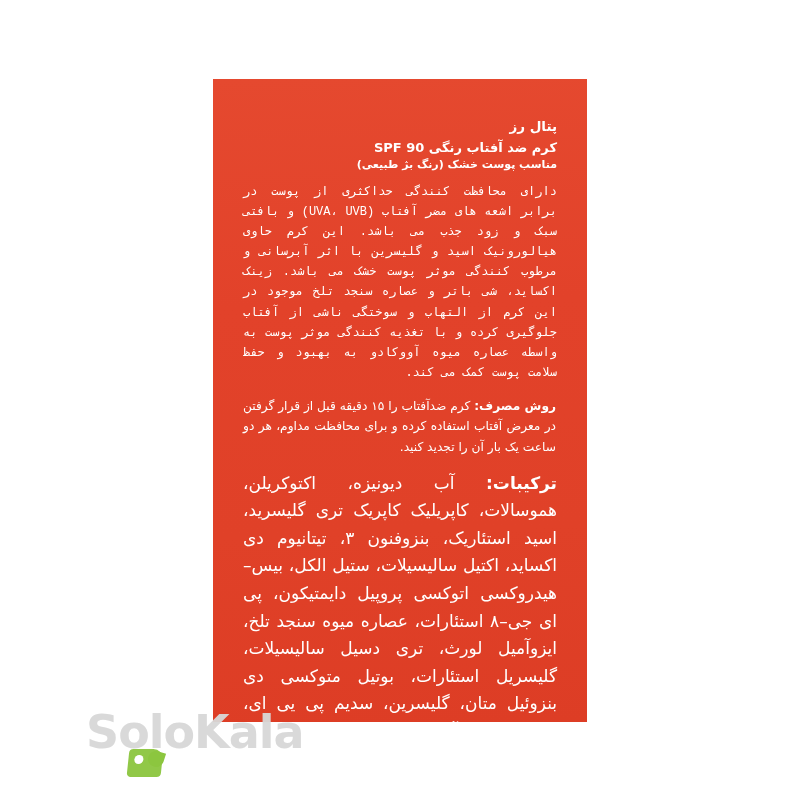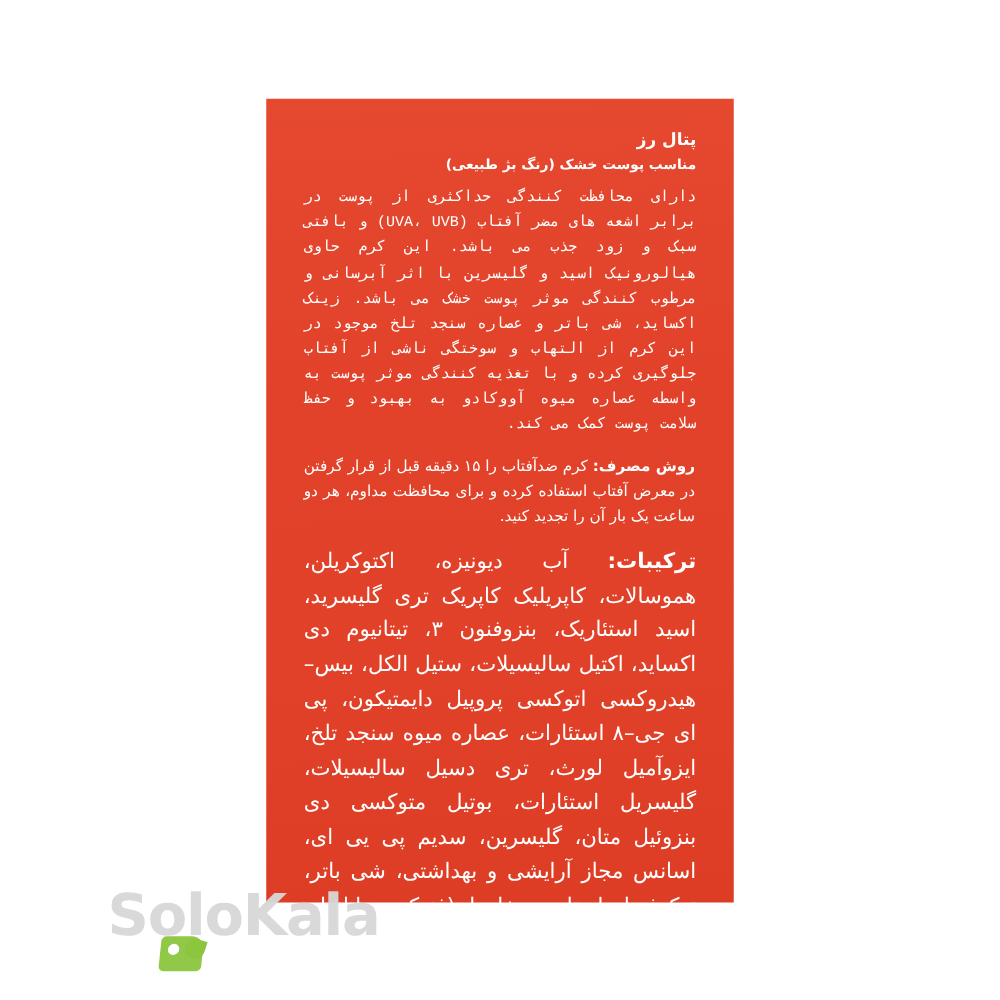--- a/index.html
+++ b/index.html
@@ -18,21 +18,21 @@
   
   #product-panel {
     position: absolute;
     left: 213px;
     top: 79px;
     width: 374px;
     height: 643px;
     background: #e8422a;
     background: linear-gradient(178deg, #e5492f 0%, #e2422a 35%, #e04128 70%, #dd3d25 100%);
     box-sizing: border-box;
-    padding: 24px 30px 20px 30px;
+    padding: 38px 30px 20px 30px;
     direction: rtl;
     text-align: right;
     color: #ffffff;
   }
 
   .panel-inner {
     width: 100%;
   }
 
   .brand-title {
@@ -153,20 +153,21 @@
     transform: rotate(18deg);
   }
 </style>
 </head>
 <body>
 
 <div id="product-panel">
   <div class="panel-inner">
 
     <p class="brand-title">پتال رز</p>
+    <p class="product-line">کرم ضد آفتاب رنگی SPF 90</p>
     <p class="product-sub">مناسب پوست خشک (رنگ بژ طبیعی)</p>
 
     <p class="body-text">دارای محافظت کنندگی حداکثری از پوست در برابر اشعه های مضر آفتاب (UVA، UVB) و بافتی سبک و زود جذب می باشد. این کرم حاوی هیالورونیک اسید و گلیسرین با اثر آبرسانی و مرطوب کنندگی موثر پوست خشک می باشد. زینک اکساید، شی باتر و عصاره سنجد تلخ موجود در این کرم از التهاب و سوختگی ناشی از آفتاب جلوگیری کرده و با تغذیه کنندگی موثر پوست به واسطه عصاره میوه آووکادو به بهبود و حفظ سلامت پوست کمک می کند.</p>
 
     <div class="section-block">
       <p class="section-text"><span class="section-label">روش مصرف:</span><span> کرم ضدآفتاب را ۱۵ دقیقه قبل از قرار گرفتن در معرض آفتاب استفاده کرده و برای محافظت مداوم، هر دو ساعت یک بار آن را تجدید کنید.</span></p>
     </div>
 
     <p class="ingredients-text"><span class="section-label">ترکیبات:</span><span> آب دیونیزه، اکتوکریلن، هموسالات، کاپریلیک کاپریک تری گلیسرید، اسید استئاریک، بنزوفنون ۳، تیتانیوم دی اکساید، اکتیل سالیسیلات، ستیل الکل، بیس–هیدروکسی اتوکسی پروپیل دایمتیکون، پی ای جی–۸ استئارات، عصاره میوه سنجد تلخ، ایزوآمیل لورث، تری دسیل سالیسیلات، گلیسریل استئارات، بوتیل متوکسی دی بنزوئیل متان، گلیسرین، سدیم پی یی ای، اسانس مجاز آرایشی و بهداشتی، شی باتر، توکوفریل استات، مخلوط (فنوکسی اتانول، اتیل هگزیل گلیسرین)، عصاره میوه آووکادو، استامید مونو اتانول آمید، هیالورونیک اسید، زینک اکساید، عصاره میوه خیار، عصاره برگ آلوئه ورا، کربومر، تری اتانول آمین، +/– رنگ مجاز آرایشی وبهداشتی</span></p>
 

